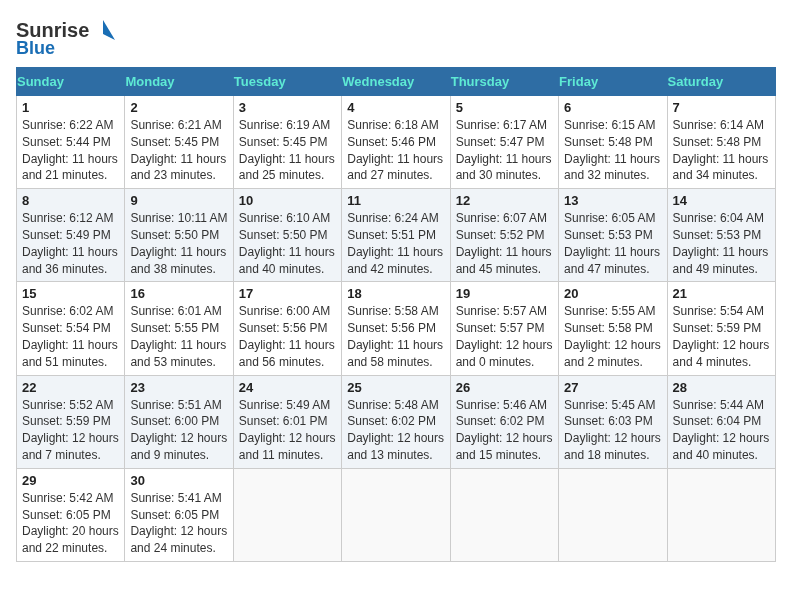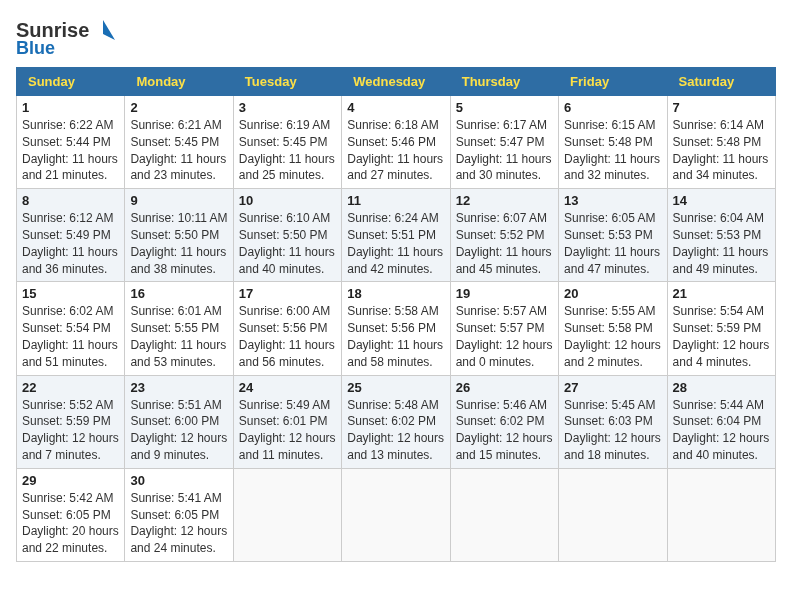--- a/index.html
+++ b/index.html
@@ -34,24 +34,24 @@
       color: #555;
       margin-top: 2px;
     }
     .calendar-table {
       width: 100%;
       border-collapse: collapse;
       margin-top: 8px;
     }
     .calendar-table th {
       background-color: #2e6da4;
-      color: #fde047;
+      color: #5eead4;
       font-size: 13px;
       font-weight: bold;
-      padding: 6px 11px;
+      padding: 6px 0;
       text-align: left;
       border: 1px solid #2e6da4;
     }
     .calendar-table td {
       border: 1px solid #ccc;
       vertical-align: top;
       padding: 4px 5px;
       font-size: 10.5px;
       color: #333;
       width: calc(100% / 7);

